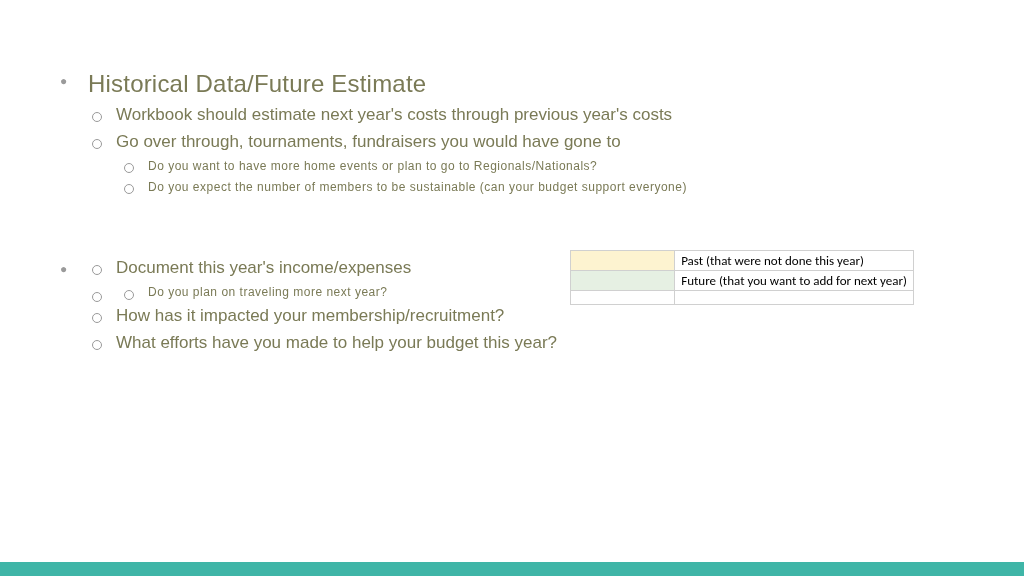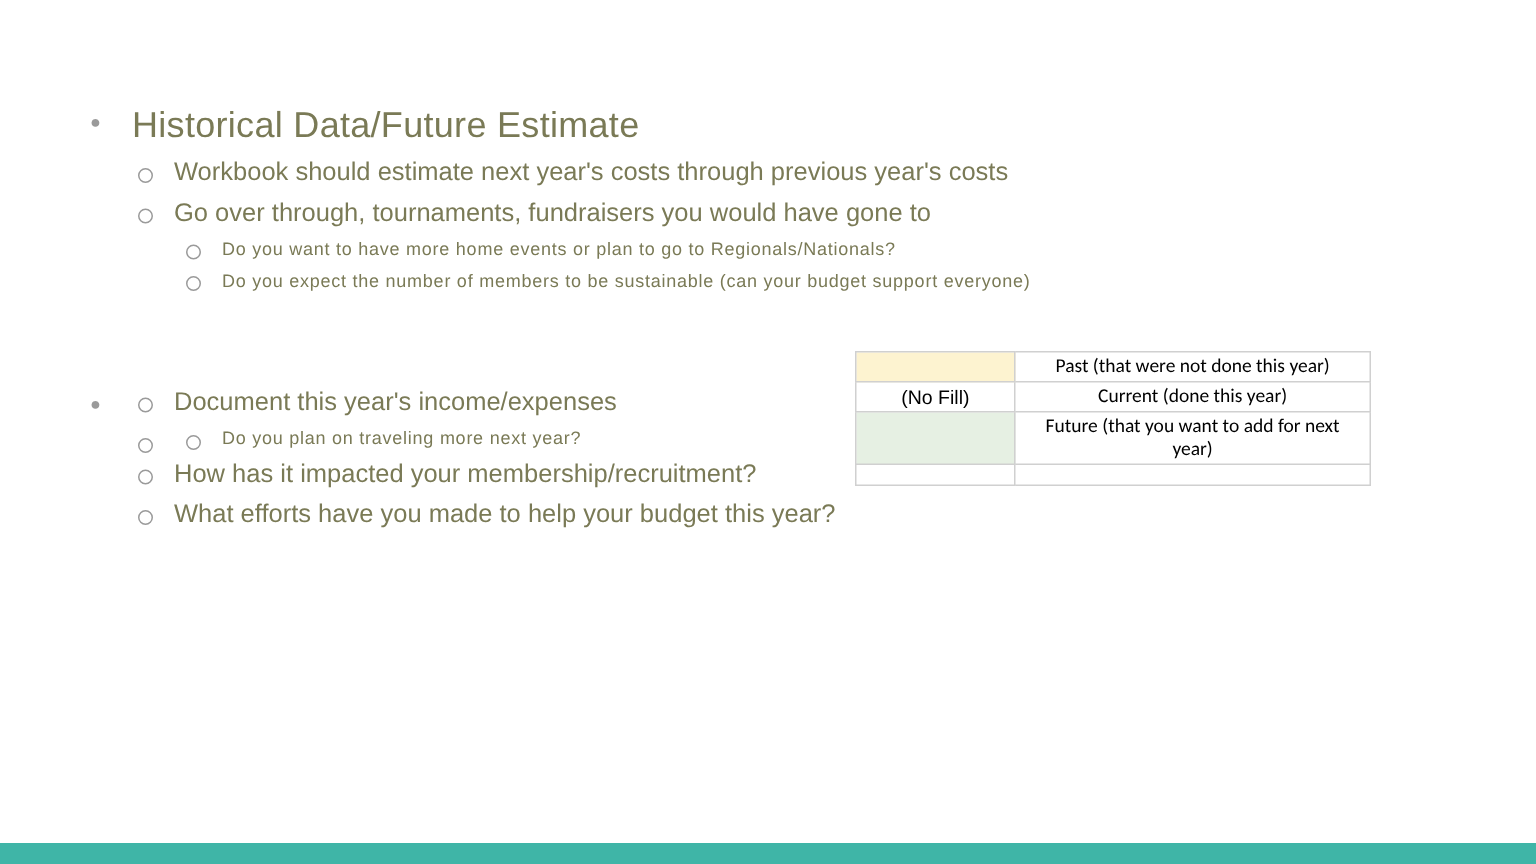--- a/index.html
+++ b/index.html
@@ -10,21 +10,21 @@
   .l1 > li { position: relative; padding-left: 28px; margin-bottom: 6px; }
   .l1 > li::before { content: "●"; position: absolute; left: 0; top: 0.35em; font-size: 12px; color: #9a9a9a; }
   .l1 > li > .heading { font-size: 24px; color: #7a7a56; letter-spacing: 0.2px; margin-bottom: 6px; }
   .l2 { margin-top: 4px; }
   .l2 > li { position: relative; padding-left: 28px; margin-bottom: 4px; font-size: 17px; color: #7a7a56; line-height: 1.35; }
   .l2 > li::before { content: ""; position: absolute; left: 4px; top: 0.45em; width: 8px; height: 8px; border: 1px solid #9a9a9a; border-radius: 50%; }
   .l3 { margin-top: 4px; }
   .l3 > li { position: relative; padding-left: 32px; margin-bottom: 4px; font-size: 12px; color: #7a7a56; line-height: 1.4; letter-spacing: 0.5px; }
   .l3 > li::before { content: ""; position: absolute; left: 8px; top: 0.45em; width: 8px; height: 8px; border: 1px solid #9a9a9a; border-radius: 50%; }
   .spacer { height: 50px; }
-  .legend { position: absolute; left: 570px; top: 234px; width: 344px; font-size: 13px; color: #000; border-collapse: collapse; text-align: center; }
+  .legend { position: absolute; left: 570px; top: 250px; width: 344px; font-size: 13px; color: #000; border-collapse: collapse; }
   .legend td { border: 1px solid #d0d0d0; padding: 2px 6px; height: 18px; vertical-align: middle; }
   .legend td.swatch { width: 120px; }
   .legend td.lbl { width: 272px; font-family: "Calibri", Arial, sans-serif; }
   .sw-past { background: #fdf3d0; }
   .sw-current { background: #ffffff; }
   .sw-future { background: #e6f0e3; }
   .legend tr.blank td { border-top: 1px solid #d0d0d0; height: 14px; }
   .bottom-bar { position: absolute; left: 0; bottom: 0; width: 1024px; height: 14px; background: #3fb5a7; }
 </style>
 </head>
@@ -68,24 +68,20 @@
     </ul>
   </div>
 
   <table class="legend">
     <tbody>
         <tr>
       <td class="swatch sw-past"></td>
       <td class="lbl">Past  (that were not done this year)</td>
     </tr>
     <tr>
-      <td class="swatch sw-current">(No Fill)</td>
-      <td class="lbl">Current (done this year)</td>
-    </tr>
-    <tr>
       <td class="swatch sw-future"></td>
       <td class="lbl">Future (that you want to add  for next year)</td>
     </tr>
     <tr class="blank">
       <td></td>
       <td></td>
     </tr>
   </tbody>
     </table>
 

